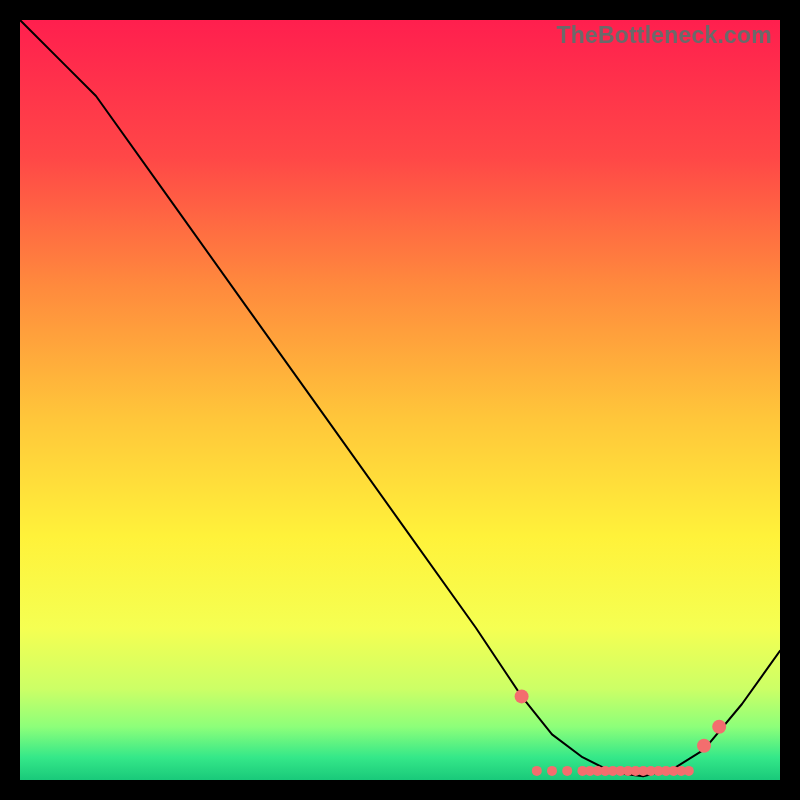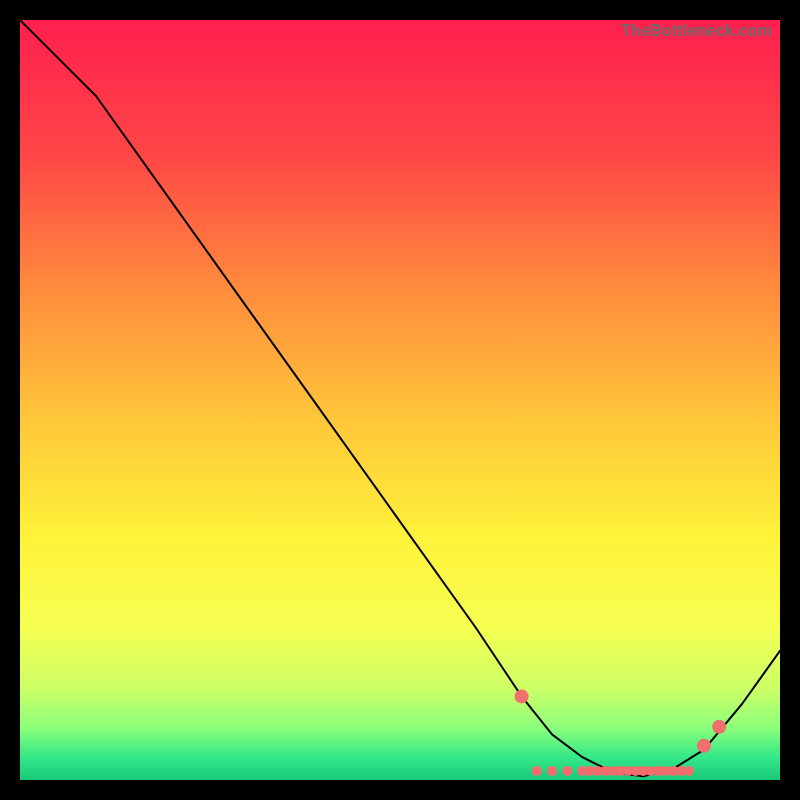--- a/index.html
+++ b/index.html
@@ -17,21 +17,21 @@
     top: 20px;
     width: 760px;
     height: 760px;
     background: #000;
   }
   .watermark {
     position: absolute;
     top: 2px;
     right: 8px;
     color: #6a6a6a;
-    font-size: 16px;
+    font-size: 23px;
     font-weight: 600;
     letter-spacing: 0.2px;
     z-index: 5;
   }
   svg {
     position: absolute;
     left: 0;
     top: 0;
   }
   .curve {

